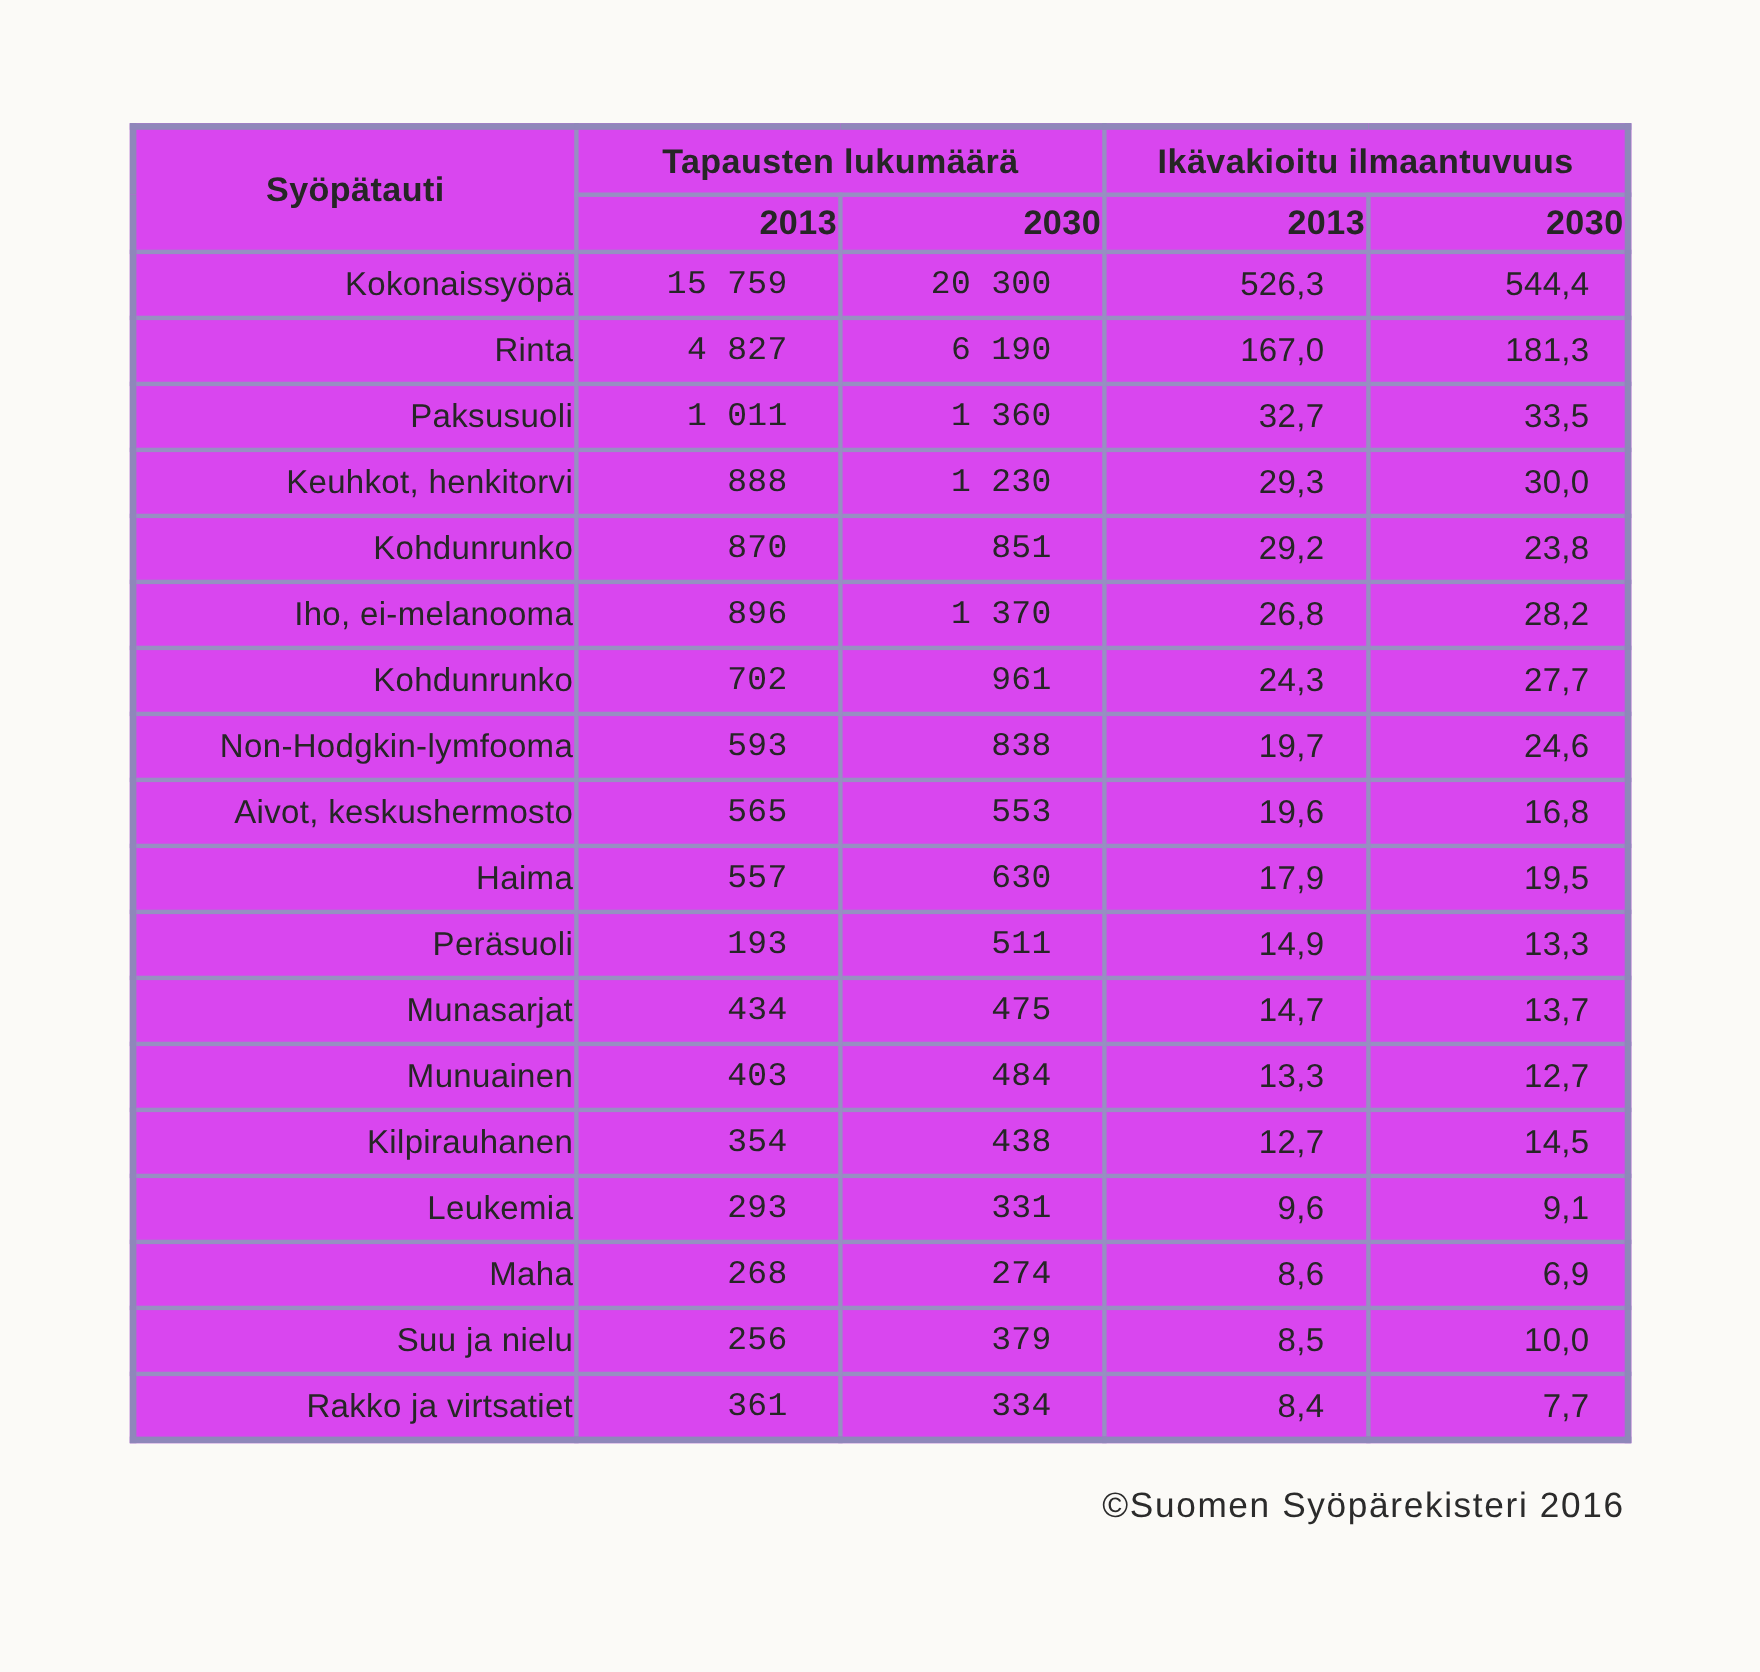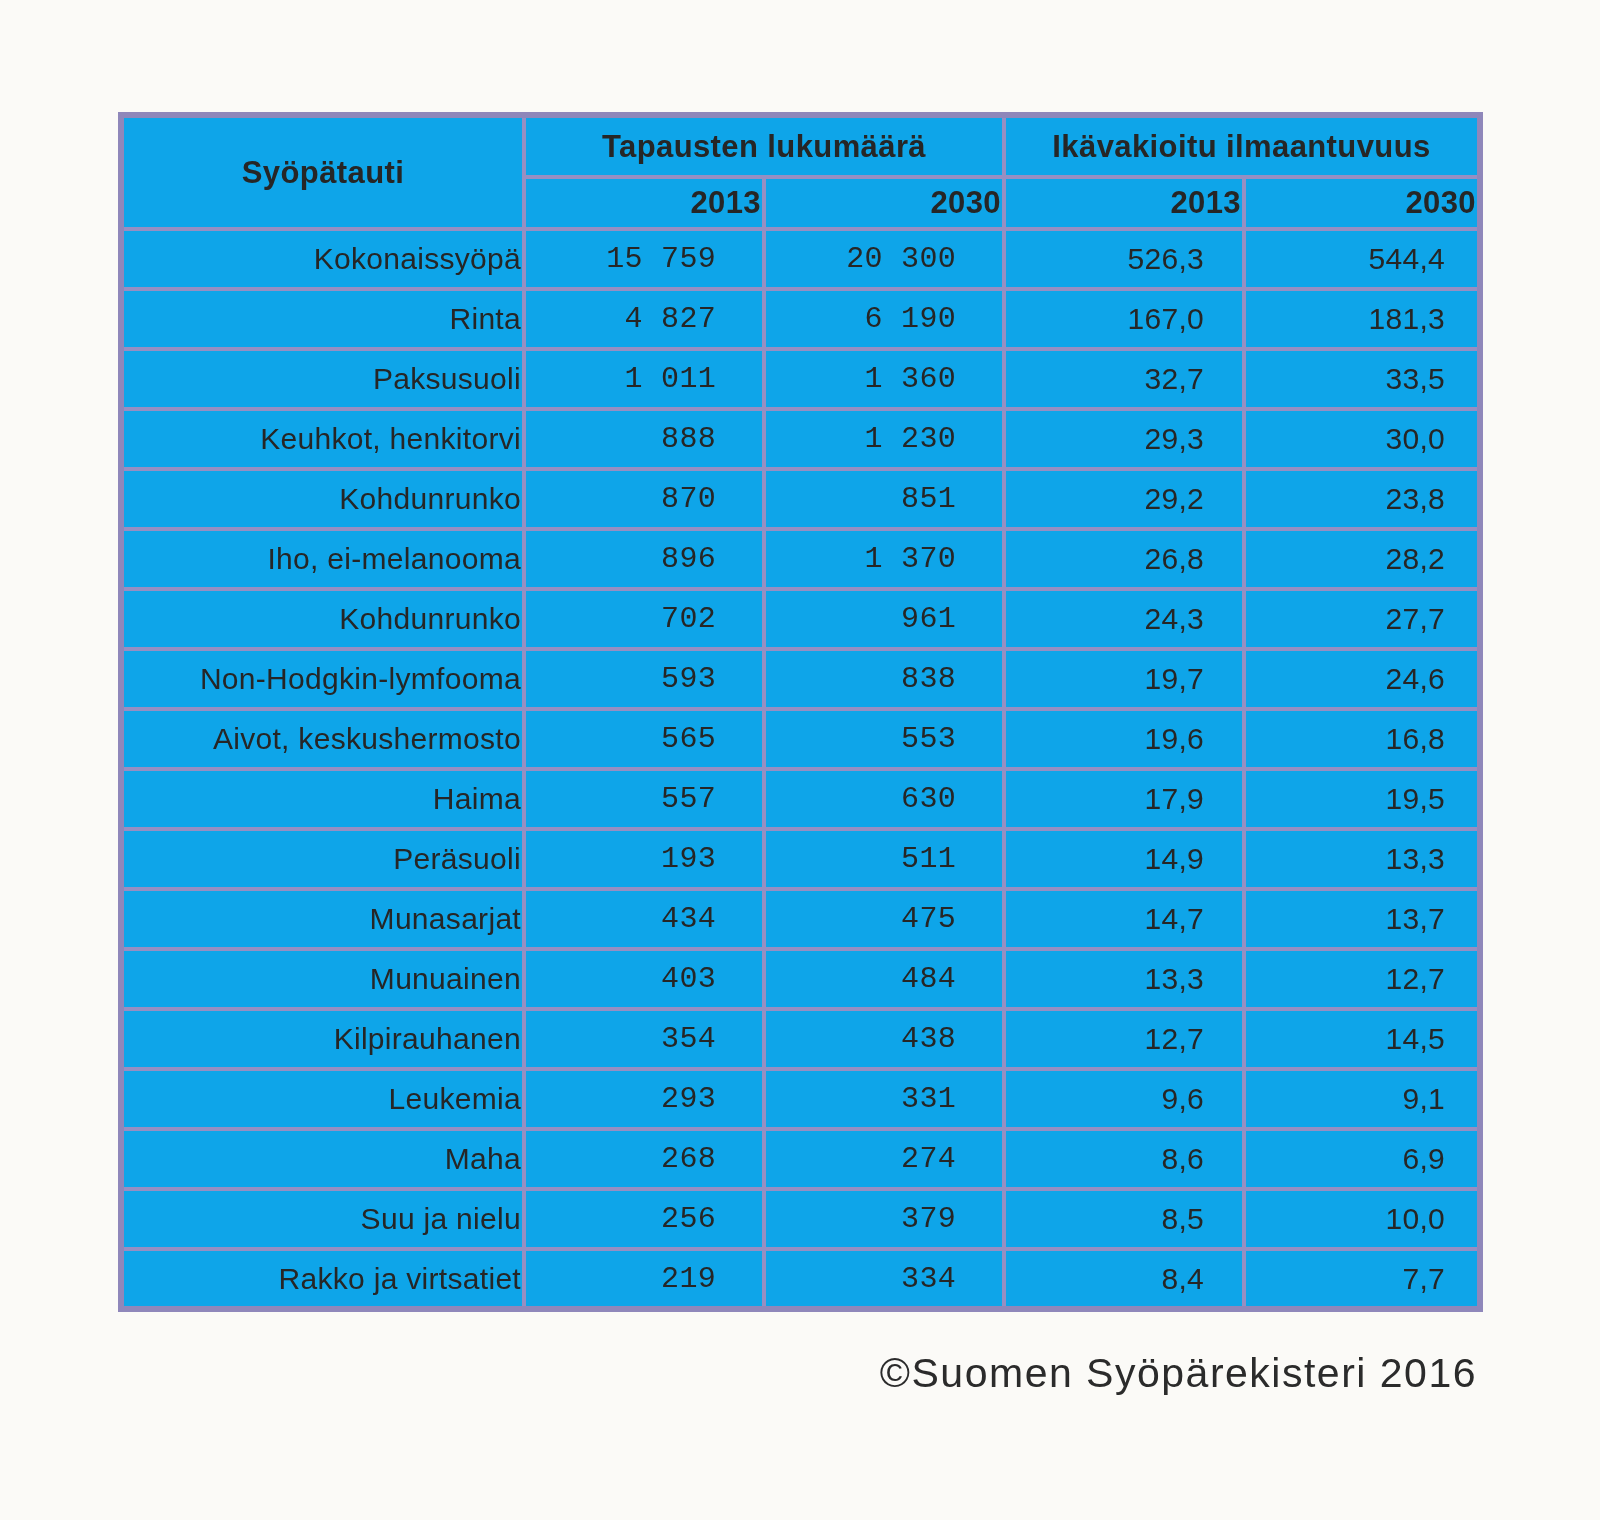--- a/index.html
+++ b/index.html
@@ -18,21 +18,21 @@
   }
   .table-container {
     position: absolute;
     left: 118px;
     top: 112px;
   }
   table.stats {
     border-collapse: collapse;
     table-layout: fixed;
     width: 1359px;
-    background: #0ea5e9;
+    background: #d946ef;
     border: 6px solid #8f87ba;
   }
   table.stats th, table.stats td {
     border: 4px solid #978fc2;
     box-sizing: border-box;
     vertical-align: middle;
   }
   thead th {
     font-weight: bold;
     text-align: center;
@@ -49,21 +49,21 @@
   td.num { text-align: right; }
   tbody td:nth-child(2), tbody td:nth-child(3) { padding-right: 46px; font-family: Liberation Mono, monospace; }
   tbody td:nth-child(4) { padding-right: 38px; }
   tbody td:nth-child(5) { padding-right: 32px; }
   .footer-credit {
     position: absolute;
     left: 118px;
     top: 1350px;
     width: 1359px;
     text-align: right;
-    font-size: 41px;
+    font-size: 32px;
     font-weight: 400;
     letter-spacing: 1.5px;
     color: #2b2b2b;
   }
 </style>
 </head>
 <body>
 
 <div class="canvas">
 
@@ -204,21 +204,21 @@
           </tr>
           <tr>
             <td class="disease">Suu ja nielu</td>
             <td class="num">256</td>
             <td class="num">379</td>
             <td class="num">8,5</td>
             <td class="num">10,0</td>
           </tr>
           <tr>
             <td class="disease">Rakko ja virtsatiet</td>
-            <td class="num">219</td>
+            <td class="num">361</td>
             <td class="num">334</td>
             <td class="num">8,4</td>
             <td class="num">7,7</td>
           </tr>
         </tbody>
     </table>
   </div>
 
   <div class="footer-credit">©Suomen Syöpärekisteri 2016</div>
 

